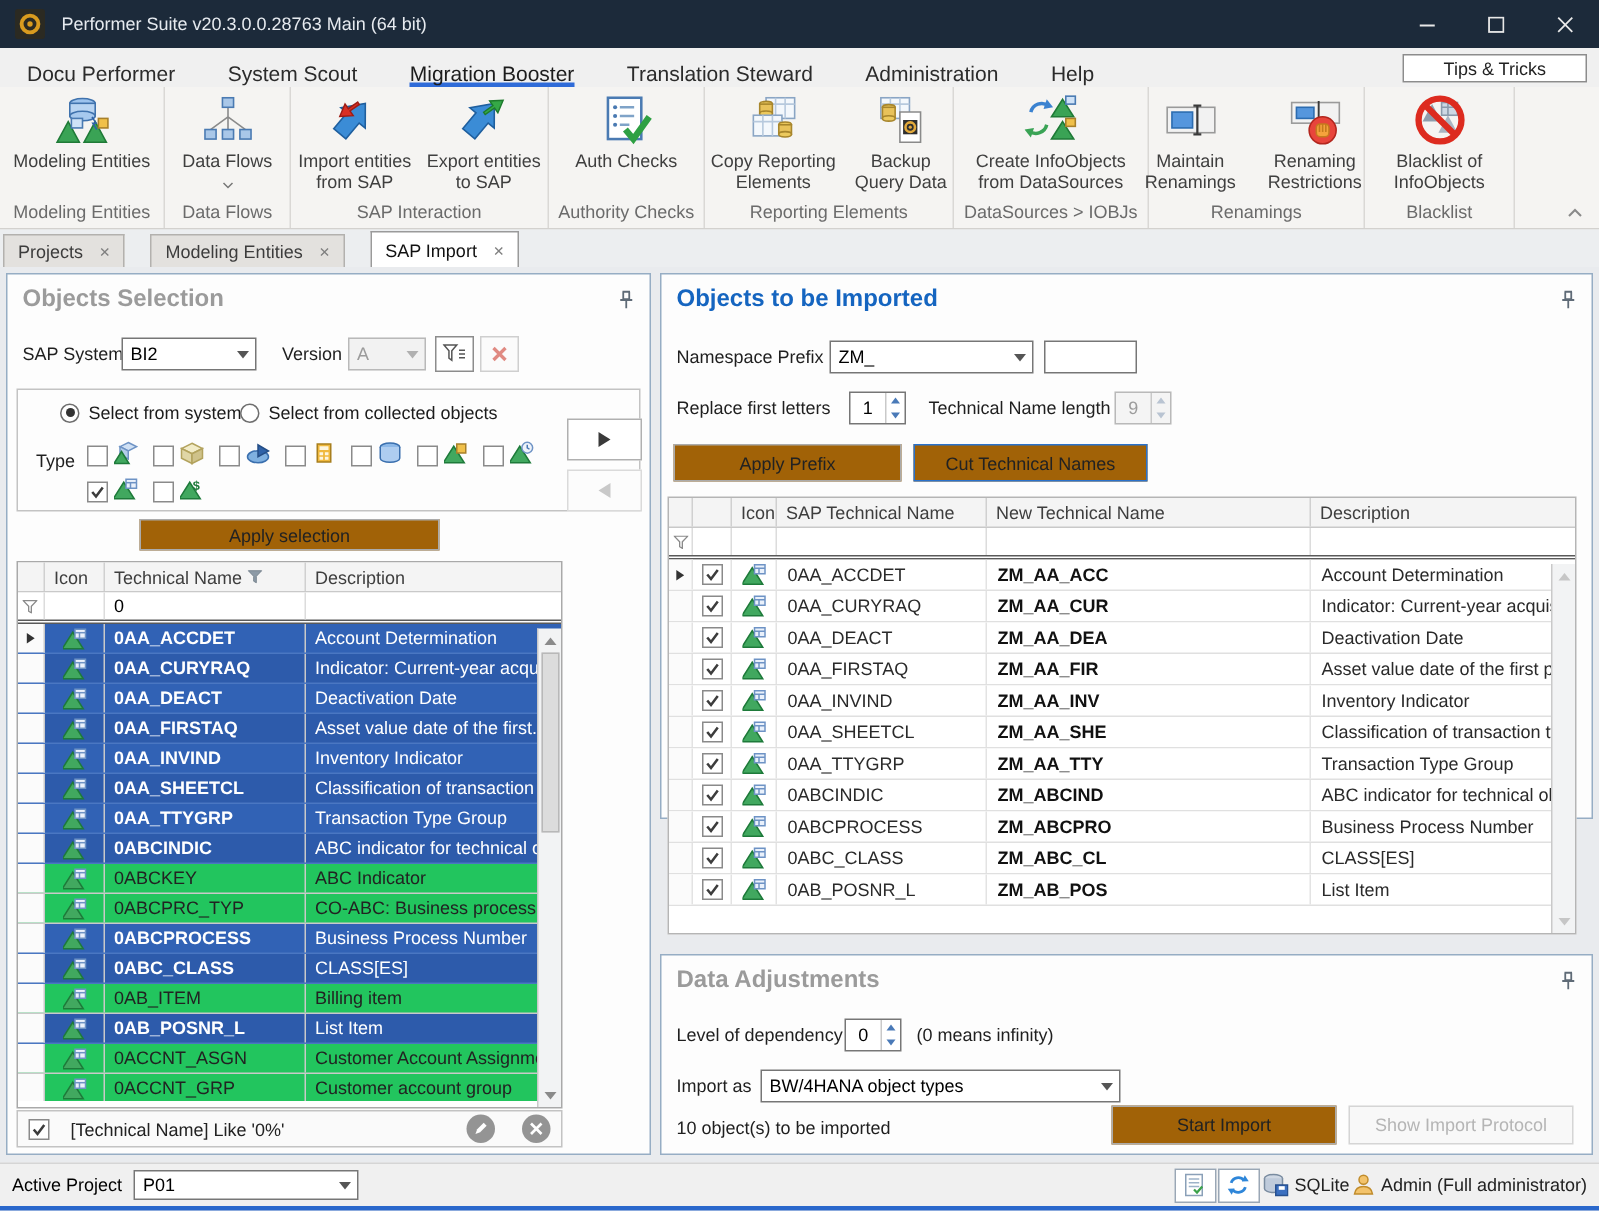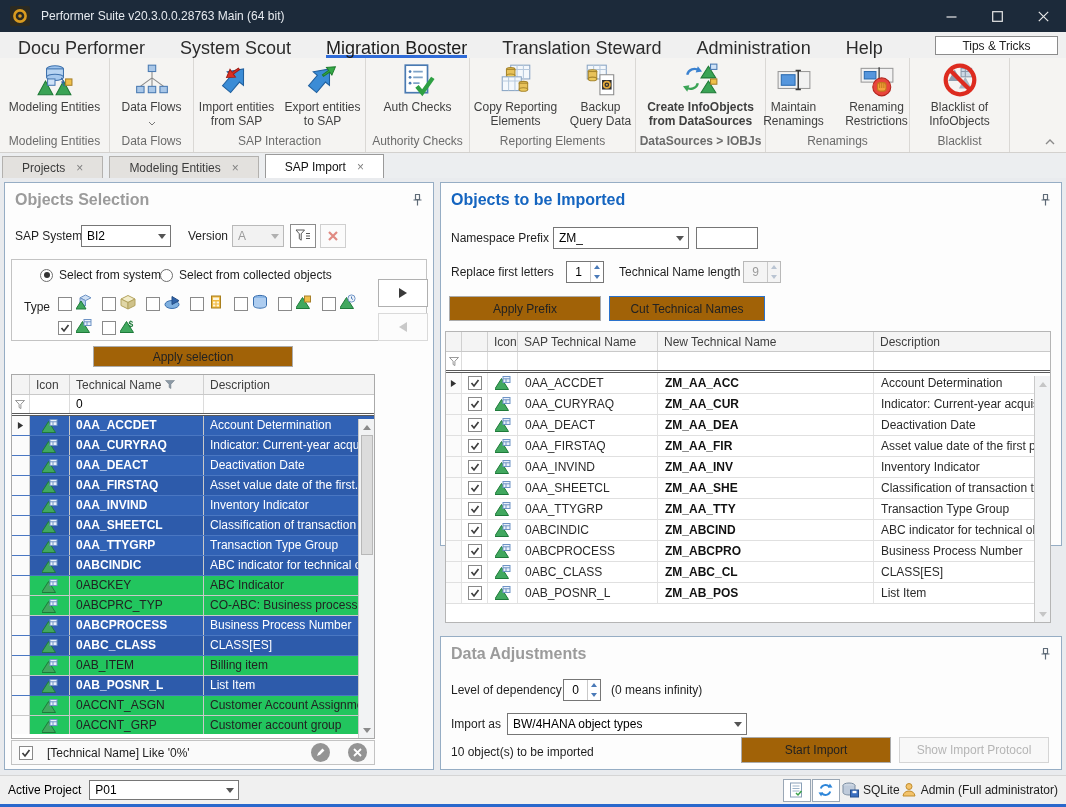--- a/index.html
+++ b/index.html
@@ -8,38 +8,38 @@
 
   
   .titlebar{position:absolute;left:0;top:0;width:1066px;height:32px;background:#1c2a3a;display:flex;align-items:center;color:#e9edf2}
   .app-icon{margin:0 11px 0 10px;display:flex}
   .title-text{font-size:12px;color:#e6eaef}
   .win-controls{margin-left:auto;display:flex;height:100%}
   .win-btn{width:46px;height:32px;display:flex;align-items:center;justify-content:center}
 
   
   .menubar{position:absolute;top:32px;left:0;width:1066px;height:26px;background:#f0f0f0;display:flex;align-items:stretch;padding-left:18px}
-  .menu-item{margin-right:35px;color:#2b2b2b;font-size:18px;display:flex;align-items:center;border-bottom:3px solid transparent;padding-top:10px}
+  .menu-item{margin-right:35px;color:#2b2b2b;font-size:14px;display:flex;align-items:center;border-bottom:3px solid transparent;padding-top:10px}
   .menu-item.active{border-bottom-color:#2f6bd8;color:#1c1c1c}
   .tips-btn{position:absolute;right:8px;top:4px;width:123px;height:19px;border:1px solid #8c8c8c;background:#fff;display:flex;align-items:center;justify-content:center;font-size:12px;color:#222}
 
   
   .ribbon{position:absolute;top:58px;left:0;width:1066px;height:95px;background:#f5f4f2;border-bottom:1px solid #d3d1ce;display:flex}
   .rgroup{position:relative;height:100%;border-right:1px solid #dad8d5;display:flex;flex-direction:column;flex:none}
   .ritems{flex:1;display:flex;justify-content:center;align-items:flex-start;padding-top:3px}
   .ritem{display:flex;flex-direction:column;align-items:center;margin:0 1px;flex:none}
   .ricon{height:38px;display:flex;align-items:center;justify-content:center}
   .rlabel{font-size:12px;color:#3f3f3f;text-align:center;line-height:14px;margin-top:1px}
   .rchev{margin-top:1px}
   .rglabel{height:18px;text-align:center;color:#6b6b6b;font-size:12px}
   .ribbon-collapse{position:absolute;right:10px;bottom:3px}
 
   
   .tabbar{position:absolute;top:153px;left:0;width:1066px;height:25px;background:#eceef0;display:flex;align-items:flex-end;padding-left:2px}
-  .tab{height:22px;display:flex;align-items:center;padding:0 19px;border:1px solid #b3b1ae;border-bottom:none;background:#e3e1de;margin-right:6px;font-size:12px;color:#3c3c3c}
+  .tab{height:22px;display:flex;align-items:center;padding:0 9px;border:1px solid #b3b1ae;border-bottom:none;background:#e3e1de;margin-right:17px;font-size:12px;color:#3c3c3c}
   .tab.active{background:#fff;height:24px;border-color:#9a9a9a;color:#111}
   .tab-close{margin-left:11px;color:#808080;font-size:12px;line-height:10px}
 
   
   .panel{position:absolute;background:#fdfdfd;border:1px solid #96adc4}
   #left-panel{left:4px;top:182px;width:430px;height:588px}
   #right-top{left:440px;top:182px;width:622px;height:364px}
   #right-bottom{left:440px;top:636px;width:622px;height:134px}
   .panel-title{position:absolute;left:10px;top:8px;font-size:16px;font-weight:bold;color:#9b9b9b}
   #right-top .panel-title{color:#1565c0}
@@ -290,21 +290,21 @@
                 <rect x="18" y="17" width="9" height="9" fill="#2f2f2f"></rect>
                 <circle cx="22.5" cy="21.5" r="3" fill="none" stroke="#e2a93b" stroke-width="1.6"></circle>
                 <circle cx="22.5" cy="21.5" r="1" fill="#e2a93b"></circle>
               </svg>
             </span>
             <span class="rlabel">Backup Query Data</span>
           </div>
         </div>
         <div class="rglabel">Reporting Elements</div>
       </div>
-      <div class="rgroup" style="width: 130px; font-weight: bold;">
+      <div class="rgroup" style="width: 130px;">
         <div class="ritems">
           <div class="ritem" style="width: 126px;">
             <span class="ricon">
               <svg width="36" height="36" viewBox="0 0 34 34">
                 <path d="M4 12a7 7 0 0 1 11-4" fill="none" stroke="#3b82d0" stroke-width="2.2"></path>
                 <polygon points="14,4 18,9 12,10" fill="#3b82d0"></polygon>
                 <path d="M14 20a7 7 0 0 1-11 4" fill="none" stroke="#3aa355" stroke-width="2.2"></path>
                 <polygon points="4,28 0,23 6,22" fill="#3aa355"></polygon>
                 <polygon points="24,4 31,15 17,15" fill="#3aa355" stroke="#1f7a37"></polygon>
                 <rect x="26" y="2" width="6" height="5" fill="#cfe2f7" stroke="#4a7ab2"></rect>

